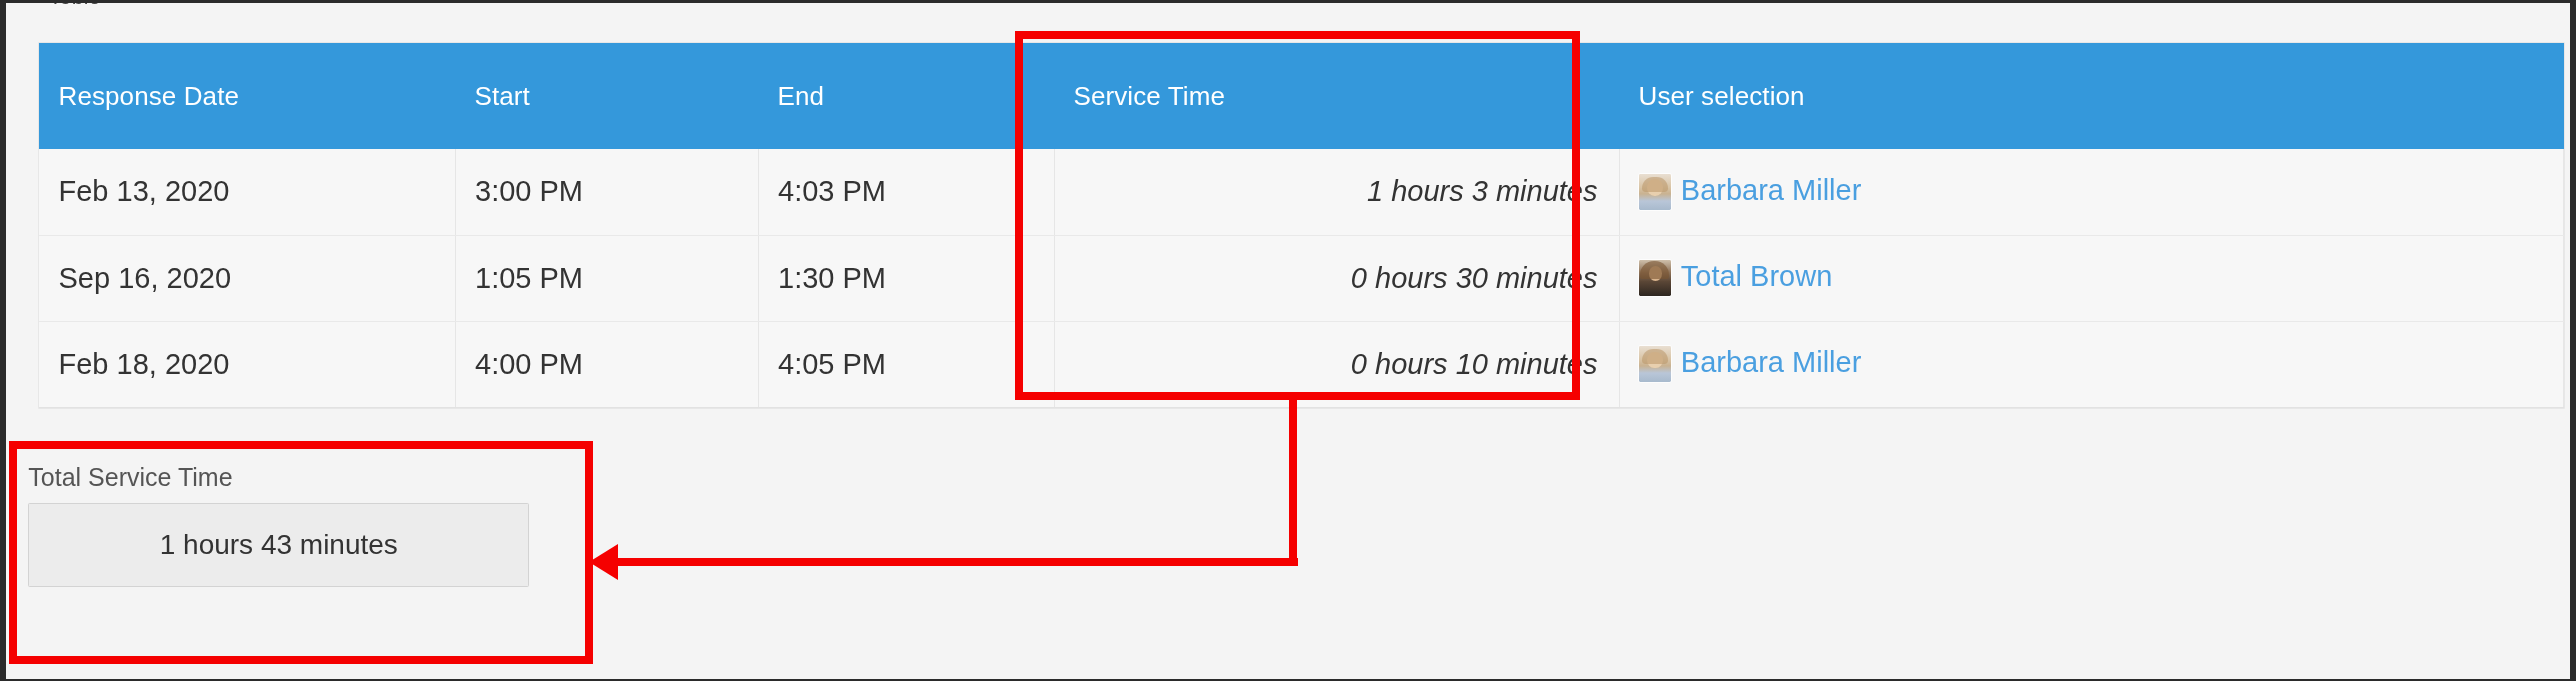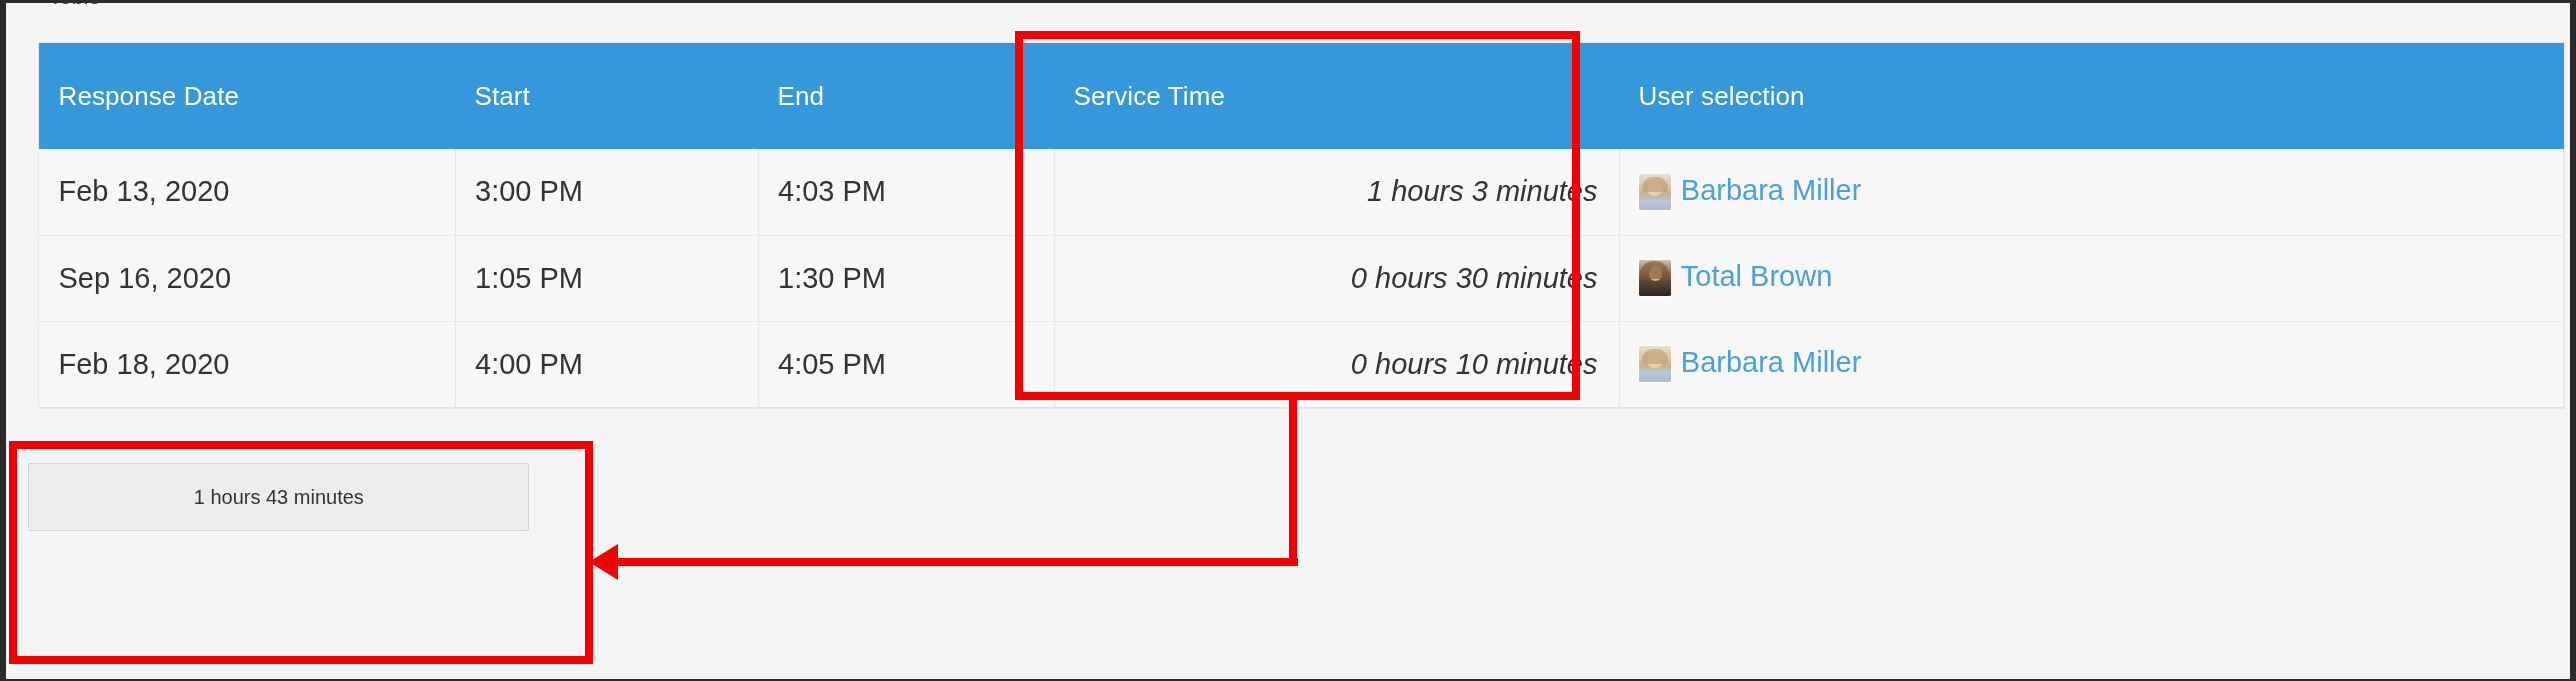--- a/index.html
+++ b/index.html
@@ -181,28 +181,28 @@
   }
   .total-label {
     font-size: 25px;
     color: #555555;
     margin: 0 0 11px 9.8px;
     white-space: nowrap;
   }
   .total-input {
     margin-left: 9.8px;
     width: 501px;
-    height: 68px;
+    height: 84px;
     background: #ececec;
     border: 0.7px solid #d3d3d3;
     box-sizing: border-box;
     display: flex;
     align-items: center;
     justify-content: center;
-    font-size: 20px;
+    font-size: 28px;
     color: #333333;
     border-radius: 1.4px;
   }
 
   
   .anno {
     position: absolute;
     border: 8.4px solid #f50000;
     box-sizing: border-box;
     pointer-events: none;
@@ -318,20 +318,21 @@
                 <a class="user-link" href="#">Barbara Miller</a>
               </span>
             </td>
           </tr>
 
         </tbody>
       </table>
     </div>
 
     <div class="total-block">
+      <div class="total-label">Total Service Time</div>
       <div class="total-input">1 hours 43 minutes</div>
     </div>
 
     <div class="anno" id="anno-service"></div>
 
     <div class="anno" id="anno-total"></div>
 
     <div class="conn" id="conn-v"></div>
     <div class="conn" id="conn-h"></div>
     <div id="conn-arrow"></div>

